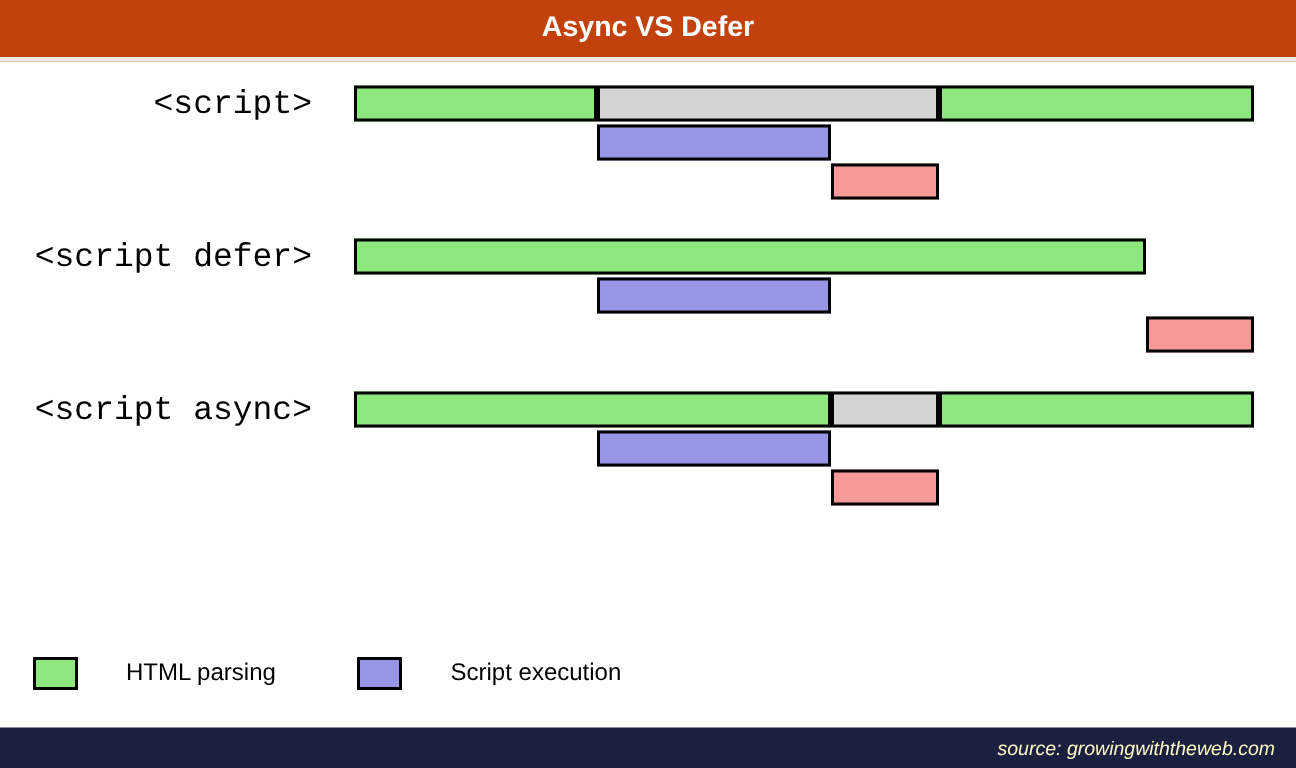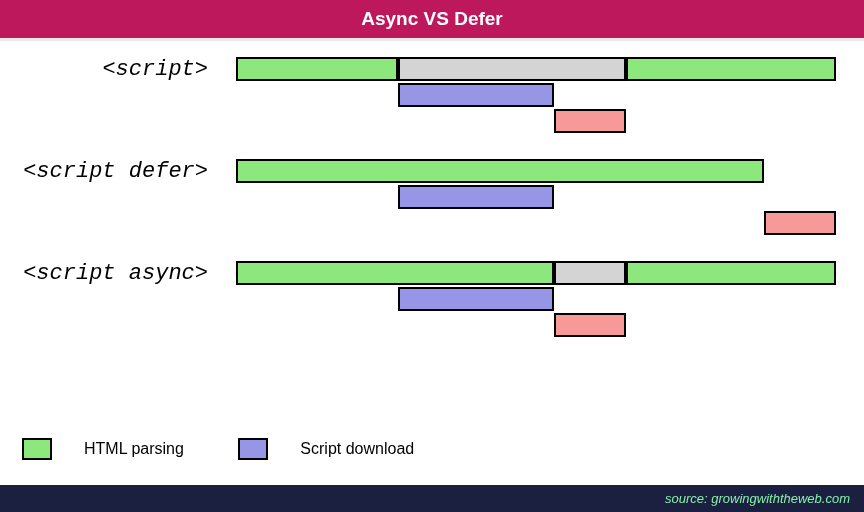--- a/index.html
+++ b/index.html
@@ -1,19 +1,19 @@
 <!DOCTYPE html>
 <html><head>
 <meta charset="utf-8">
 <style>
   * { box-sizing: border-box; margin: 0; padding: 0; }
   body { font-family: Arial, Helvetica, sans-serif; background: #fff; width: 864px; height: 512px; overflow: hidden; }
-  .header { background: #be185d; color: #fff; text-align: center; font-weight: bold; font-size: 19px; padding: 8px 0; border-bottom: 3px solid #e8e8e8; }
-  .footer { background: #1c2040; color: #86efac; text-align: right; font-style: italic; font-size: 13px; padding: 6px 14px 6px 0; position: absolute; left: 0; right: 0; bottom: 0; }
-  .content { position: relative; padding: 10px 20px 0 8px; font-style: italic; }
+  .header { background: #c2410c; color: #fff; text-align: center; font-weight: bold; font-size: 19px; padding: 8px 0; border-bottom: 3px solid #e8e8e8; }
+  .footer { background: #1c2040; color: #fef9c3; text-align: right; font-style: italic; font-size: 13px; padding: 6px 14px 6px 0; position: absolute; left: 0; right: 0; bottom: 0; }
+  .content { position: relative; padding: 10px 20px 0 8px; }
   .row { position: relative; height: 102px; margin-bottom: 0px; }
   .rowlabel { position: absolute; right: 636px; top: 6px; font-family: "Courier New", Courier, monospace; font-size: 22px; text-align: right; width: 210px; letter-spacing: 0; }
   .track { position: absolute; left: 228px; top: 6px; width: 600px; height: 82px; }
   .bar { position: absolute; height: 24px; border: 2px solid #000; }
   .parse  { background: #8ce77c; }
   .paused { background: #d4d4d4; }
   .dload  { background: #9795e5; }
   .exec   { background: #f79999; }
   .legend { position: absolute; left: 22px; bottom: 42px; font-size: 16px; }
   .legend .item { display: inline-flex; align-items: center; margin-right: 22px; vertical-align: middle; gap: 24px; }
@@ -61,20 +61,20 @@
 </div>
 
 <div class="legend">
   <div class="rowline">
     <span class="item">
       <span class="sw parse"></span>
       <span>HTML parsing</span>
     </span>
     <span class="item" style="margin-left:28px;">
       <span class="sw dload"></span>
-      <span>Script download</span>
+      <span>Script execution</span>
     </span>
   </div>
   <div class="rowline">
   </div>
 </div>
 
 <div class="footer">source: growingwiththeweb.com</div>
 
 </body></html>

